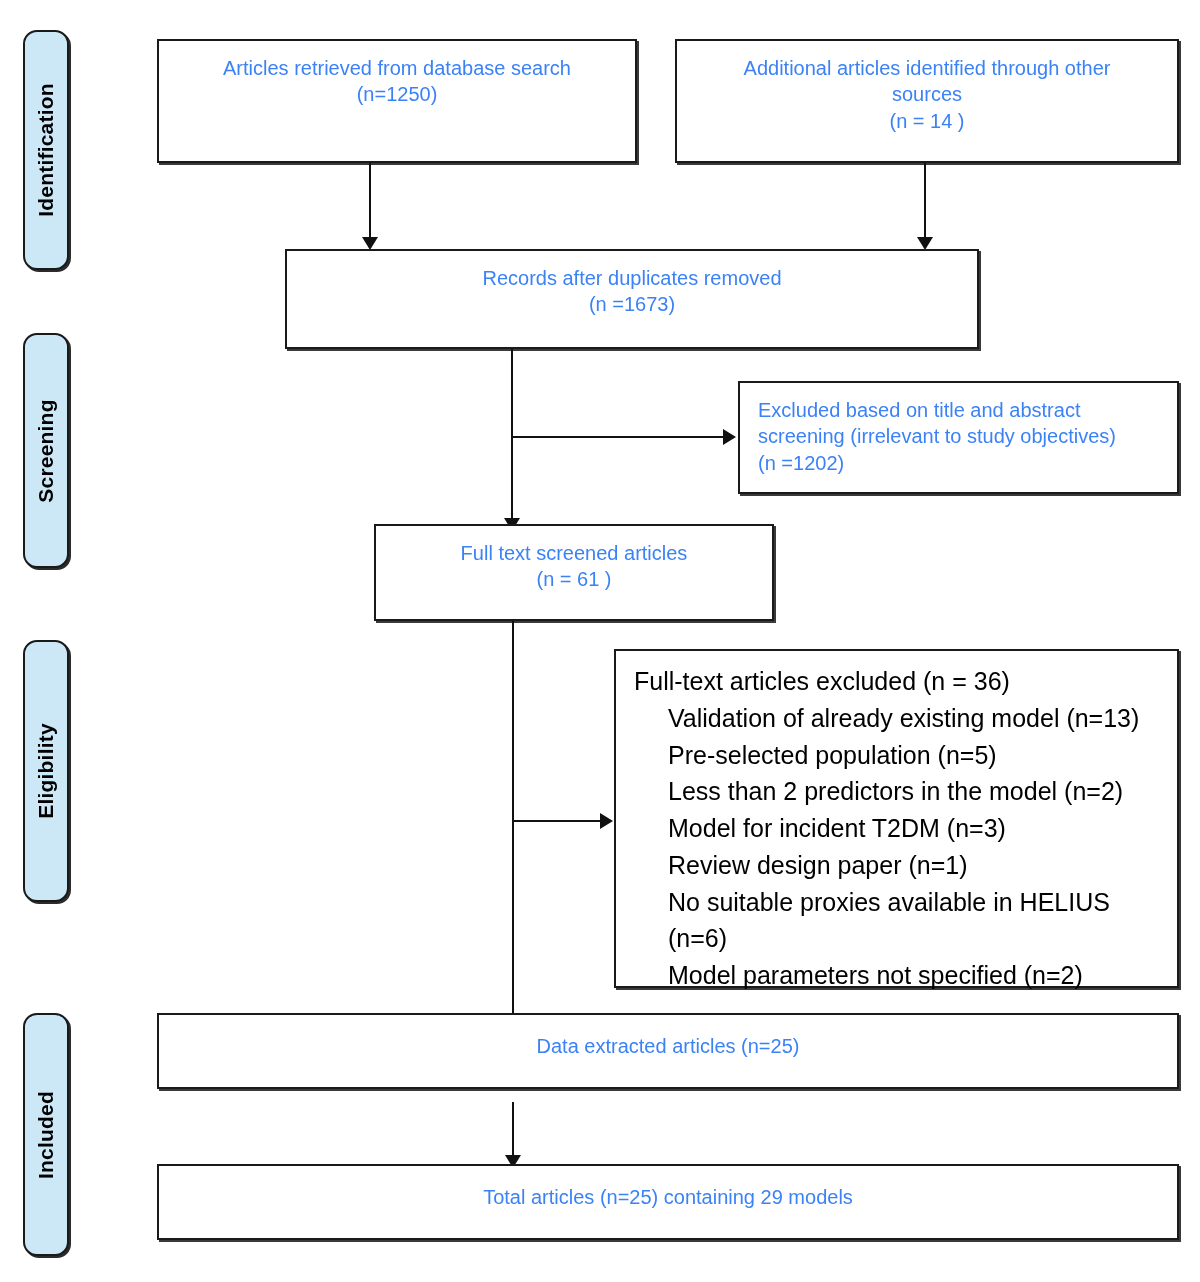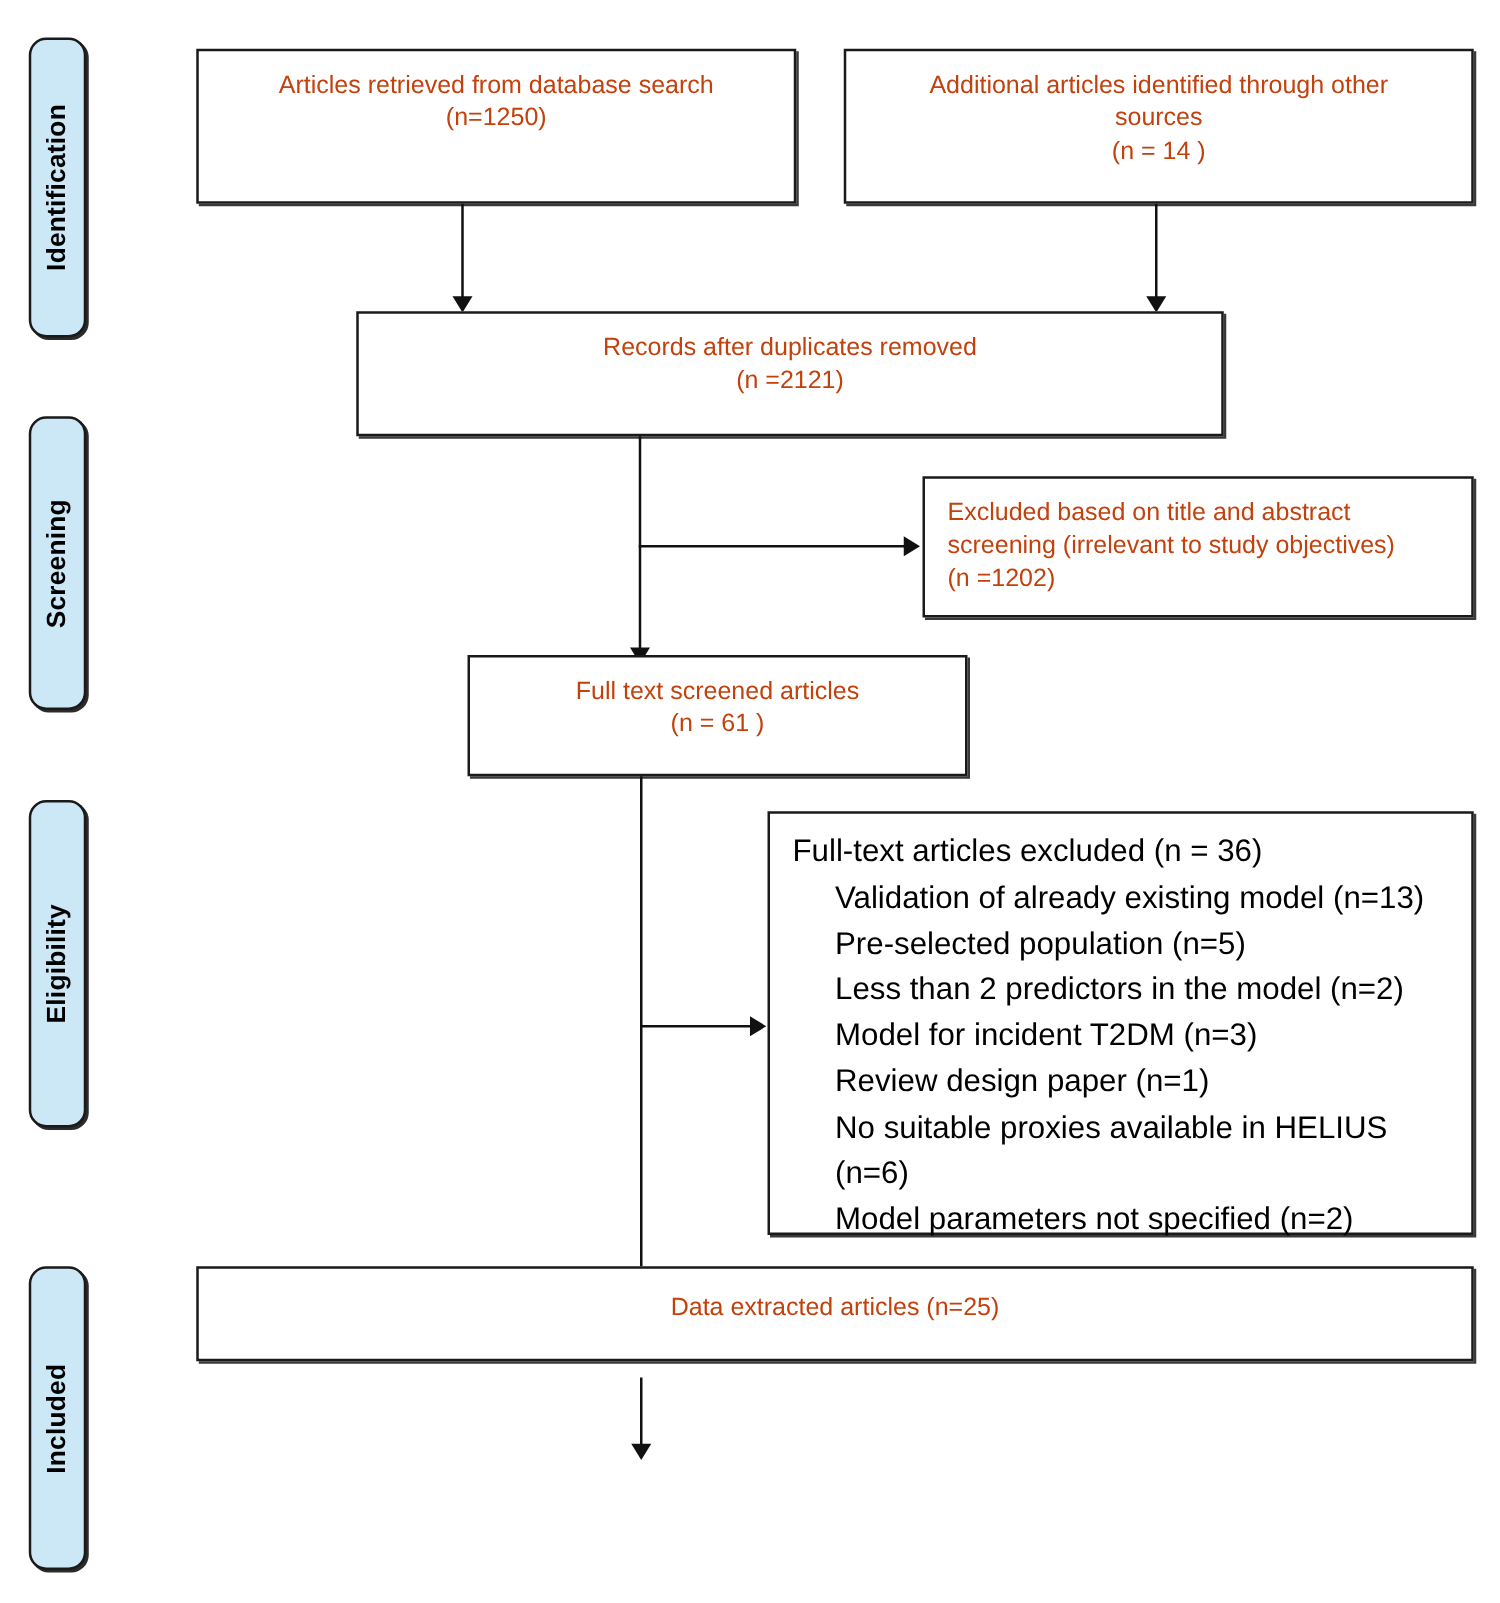--- a/index.html
+++ b/index.html
@@ -49,21 +49,21 @@
     border: 2px solid #1a1a1a;
     box-shadow: 2px 2px 0 #3a3a3a;
   }
   .box-text {
     position: absolute;
     left: 0;
     right: 0;
     text-align: center;
     font-size: 20px;
     line-height: 1.32;
-    color: #c2410c;
+    color: #3b82f6;
     padding: 0 10px;
     white-space: pre-line;
   }
   .box-text.top { top: 14px; }
   .box-text.left-align {
     text-align: left;
     padding-left: 18px;
     white-space: pre;
   }
   .excl-list {
@@ -137,21 +137,21 @@
   </div>
 
   <div class="vline" style="left:369px; top:163px; height:80px;"></div>
   <div class="arrow-down" style="left:362px; top:237px;"></div>
 
   <div class="vline" style="left:924px; top:163px; height:80px;"></div>
   <div class="arrow-down" style="left:917px; top:237px;"></div>
 
   <div class="flow-box" style="left:285px; top:249px; width:694px; height:100px;">
     <div class="box-text top">Records after duplicates removed
-(n =2121)</div>
+(n =1673)</div>
   </div>
 
   <div class="vline" style="left:511px; top:349px; height:175px;"></div>
   <div class="arrow-down" style="left:504px; top:518px;"></div>
 
   <div class="hline" style="left:511px; top:436px; width:214px;"></div>
   <div class="arrow-right" style="left:723px; top:429px;"></div>
 
   <div class="flow-box" style="left:738px; top:381px; width:441px; height:113px;">
     <div class="box-text left-align top">Excluded based on title and abstract
@@ -183,14 +183,17 @@
     </div>
   </div>
 
   <div class="flow-box" style="left:157px; top:1013px; width:1022px; height:76px;">
     <div class="box-text top" style="top:18px;">Data extracted articles (n=25)</div>
   </div>
 
   <div class="vline" style="left:512px; top:1102px; height:60px;"></div>
   <div class="arrow-down" style="left:505px; top:1155px;"></div>
 
+  <div class="flow-box" style="left:157px; top:1164px; width:1022px; height:76px;">
+    <div class="box-text top" style="top:18px;">Total articles (n=25) containing 29 models</div>
+  </div>
 
 </div>
 
 </body></html>

